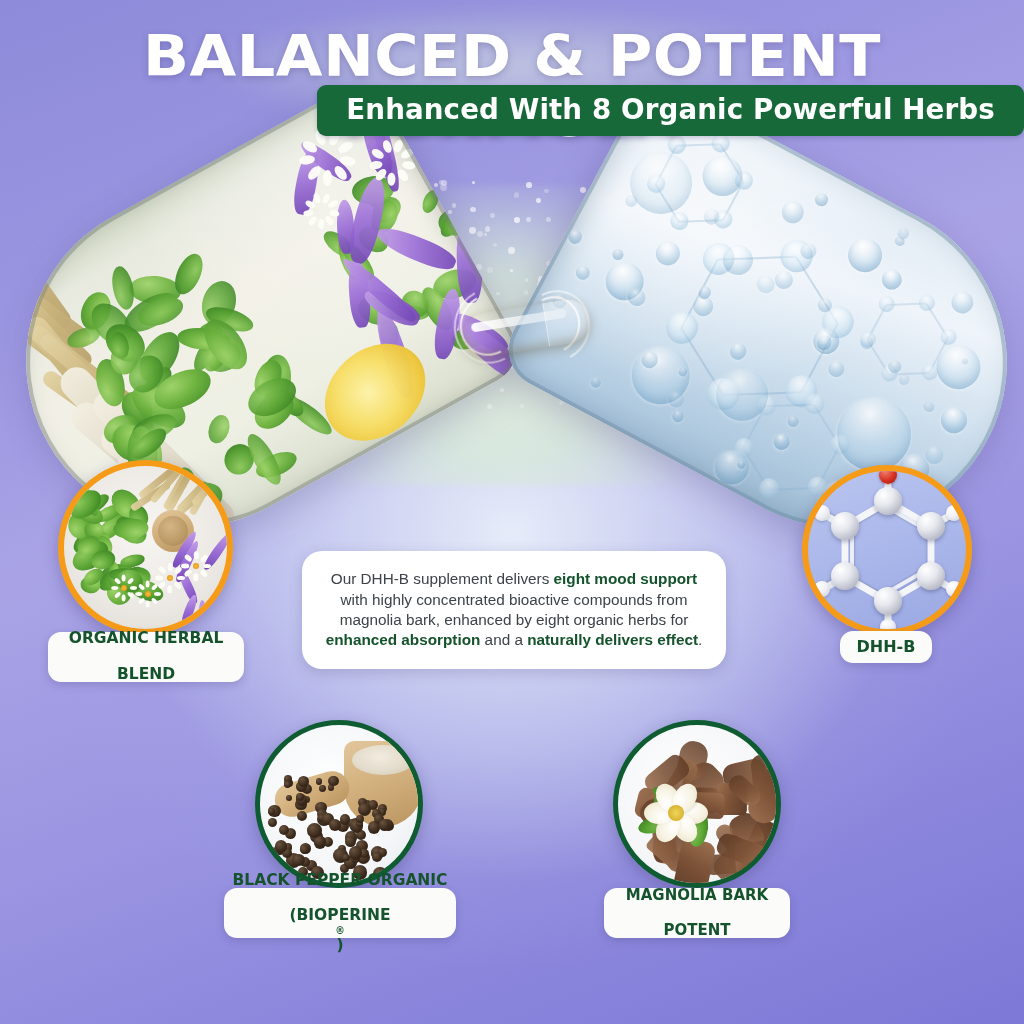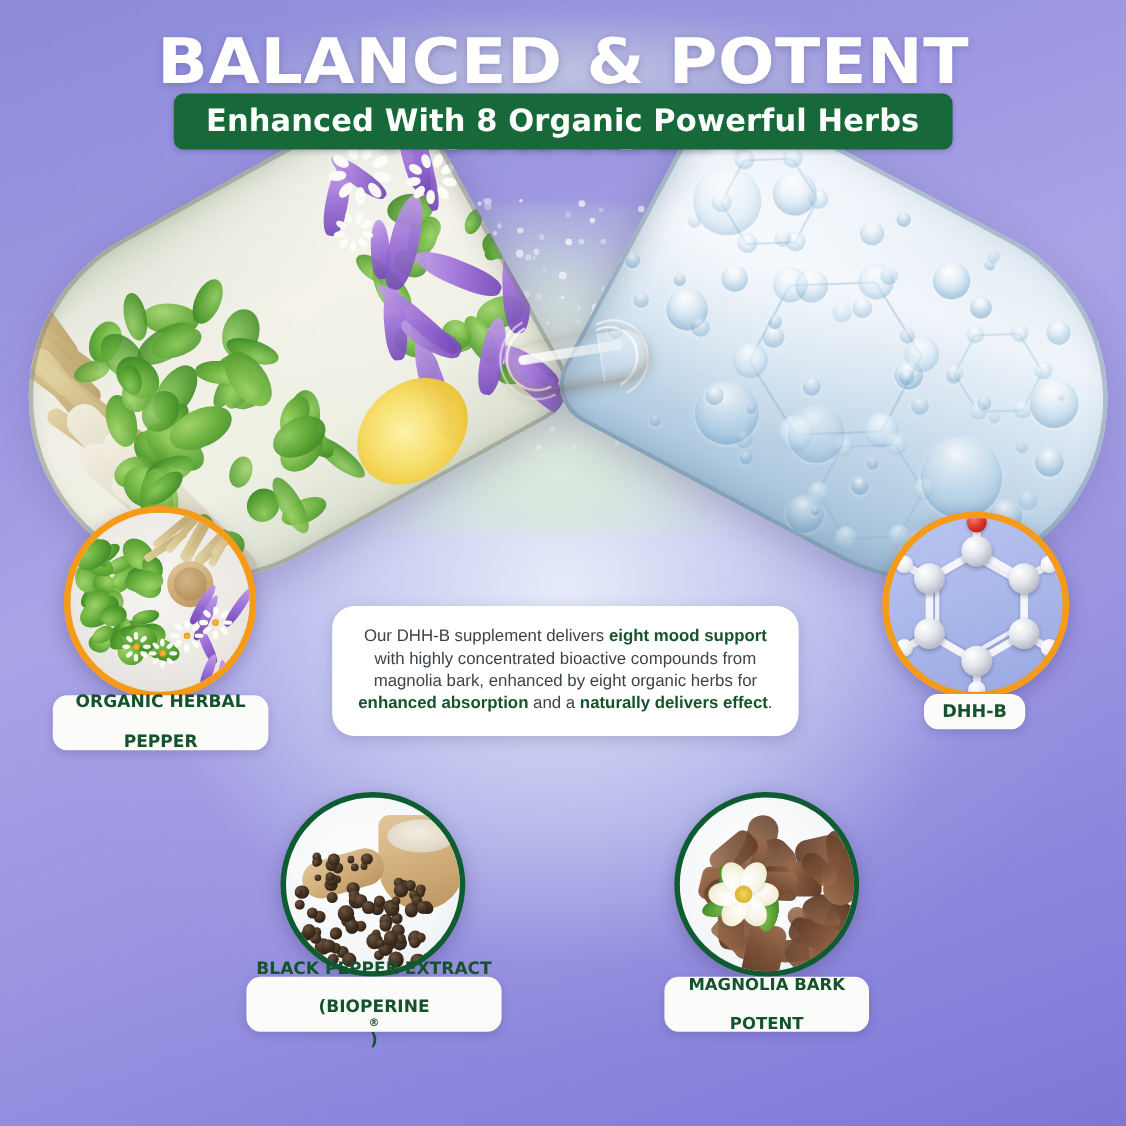--- a/index.html
+++ b/index.html
@@ -20,21 +20,21 @@
     background:radial-gradient(ellipse at center, rgba(226,238,228,0.55) 0%, rgba(210,226,215,0.25) 45%, rgba(0,0,0,0) 72%);
     filter:blur(10px);
   }
   .main-title {
     position:absolute; top:26px; left:0; width:1024px; text-align:center;
     font-size:57px; line-height:60px; font-weight:700; color:#ffffff;
     letter-spacing:0.5px; transform:scaleX(1.06); transform-origin:center;
     text-shadow:0 2px 7px rgba(70,60,120,0.30);
     font-family:"DejaVu Sans", sans-serif;
   }
-  .subtitle-wrap { position:absolute; top:85px; left:0; width:1024px; text-align:center; }
+  .subtitle-wrap { position:absolute; top:85px; left:0; width:1024px; text-align:right; }
   .subtitle-banner {
     display:inline-block; background:#17693a; border-radius:9px;
     padding:8px 26px 10px 26px; box-shadow:0 2px 5px rgba(60,50,110,0.25);
   }
   .subtitle-banner span {
     font-size:28px; font-weight:700; color:#ffffff; letter-spacing:0.1px;
     font-family:"DejaVu Sans", sans-serif; transform:scaleX(0.99); display:inline-block;
   }
 
   
@@ -859,31 +859,31 @@
     <div class="" style="position: absolute; left: 34.5px; top: 91.7224px; width: 30px; height: 22px; border-radius: 50%; background: radial-gradient(at 38% 32%, rgb(255, 255, 255) 0%, rgb(247, 243, 226) 55%, rgb(230, 223, 196) 100%); transform: rotate(120deg); box-shadow: rgba(90, 80, 50, 0.22) 0px 1px 3px;"></div>
     <div class="" style="position: absolute; left: 26px; top: 77px; width: 30px; height: 22px; border-radius: 50%; background: radial-gradient(at 38% 32%, rgb(255, 255, 255) 0%, rgb(247, 243, 226) 55%, rgb(230, 223, 196) 100%); transform: rotate(180deg); box-shadow: rgba(90, 80, 50, 0.22) 0px 1px 3px;"></div>
     <div class="" style="position: absolute; left: 34.5px; top: 62.2776px; width: 30px; height: 22px; border-radius: 50%; background: radial-gradient(at 38% 32%, rgb(255, 255, 255) 0%, rgb(247, 243, 226) 55%, rgb(230, 223, 196) 100%); transform: rotate(240deg); box-shadow: rgba(90, 80, 50, 0.22) 0px 1px 3px;"></div>
     <div class="" style="position: absolute; left: 51.5px; top: 62.2776px; width: 30px; height: 22px; border-radius: 50%; background: radial-gradient(at 38% 32%, rgb(255, 255, 255) 0%, rgb(247, 243, 226) 55%, rgb(230, 223, 196) 100%); transform: rotate(300deg); box-shadow: rgba(90, 80, 50, 0.22) 0px 1px 3px;"></div>
     <div class="" style="position: absolute; left: 50px; top: 80px; width: 16px; height: 16px; border-radius: 50%; background: radial-gradient(circle, rgb(240, 212, 90) 0%, rgb(217, 180, 50) 70%, rgb(187, 149, 32) 100%);"></div>
   </div>
 
 <div class="label l-herbal">
   <span>
     <span>ORGANIC HERBAL</span><br>
-    <span>PEPPER</span>
+    <span>BLEND</span>
   </span>
 </div>
 
 <div class="label l-dhhb">
   <span>DHH-B</span>
 </div>
 
 <div class="label l-pepper">
   <span>
-    <span>BLACK PEPPER EXTRACT</span><br>
+    <span>BLACK PEPPER ORGANIC</span><br>
     <span id="pepper-l2">(BIOPERINE<span class="reg">®</span>)</span>
   </span>
 </div>
 
 <div class="label l-magnolia">
   <span>
     <span>MAGNOLIA BARK</span><br>
     <span>POTENT</span>
   </span>
 </div>

